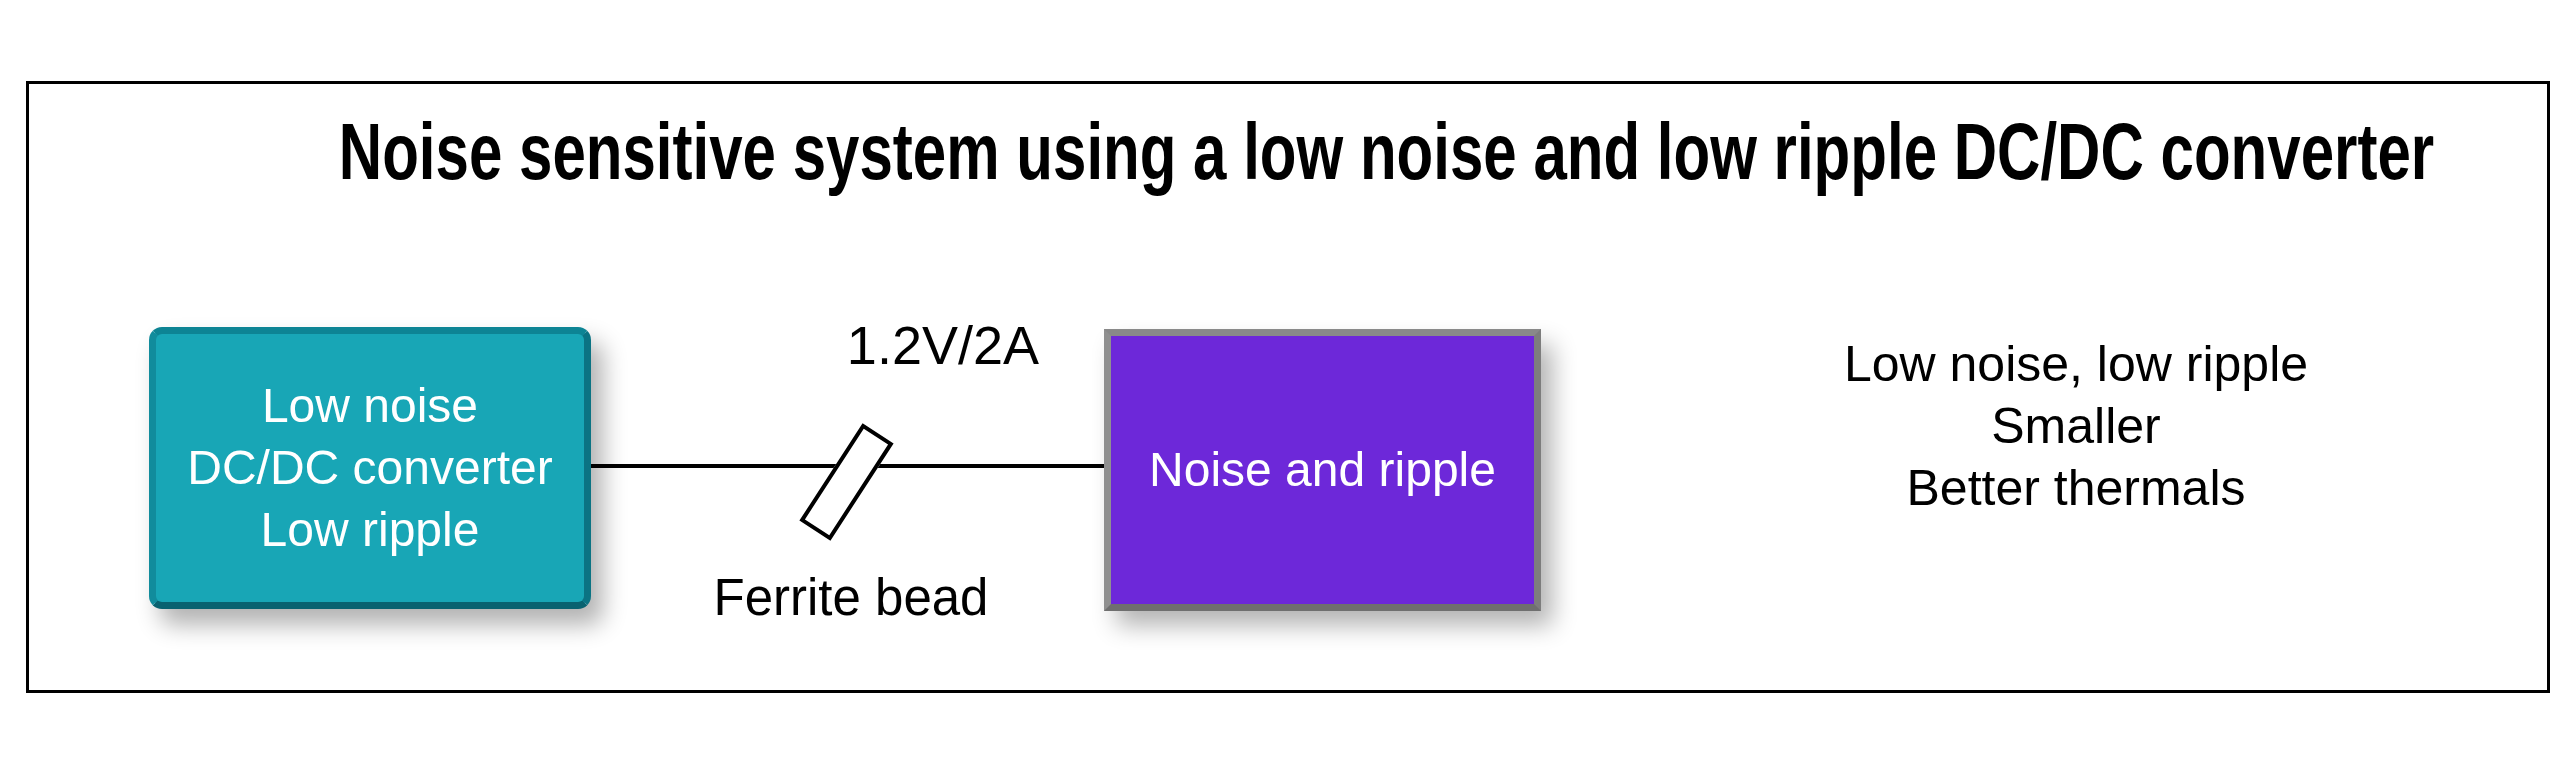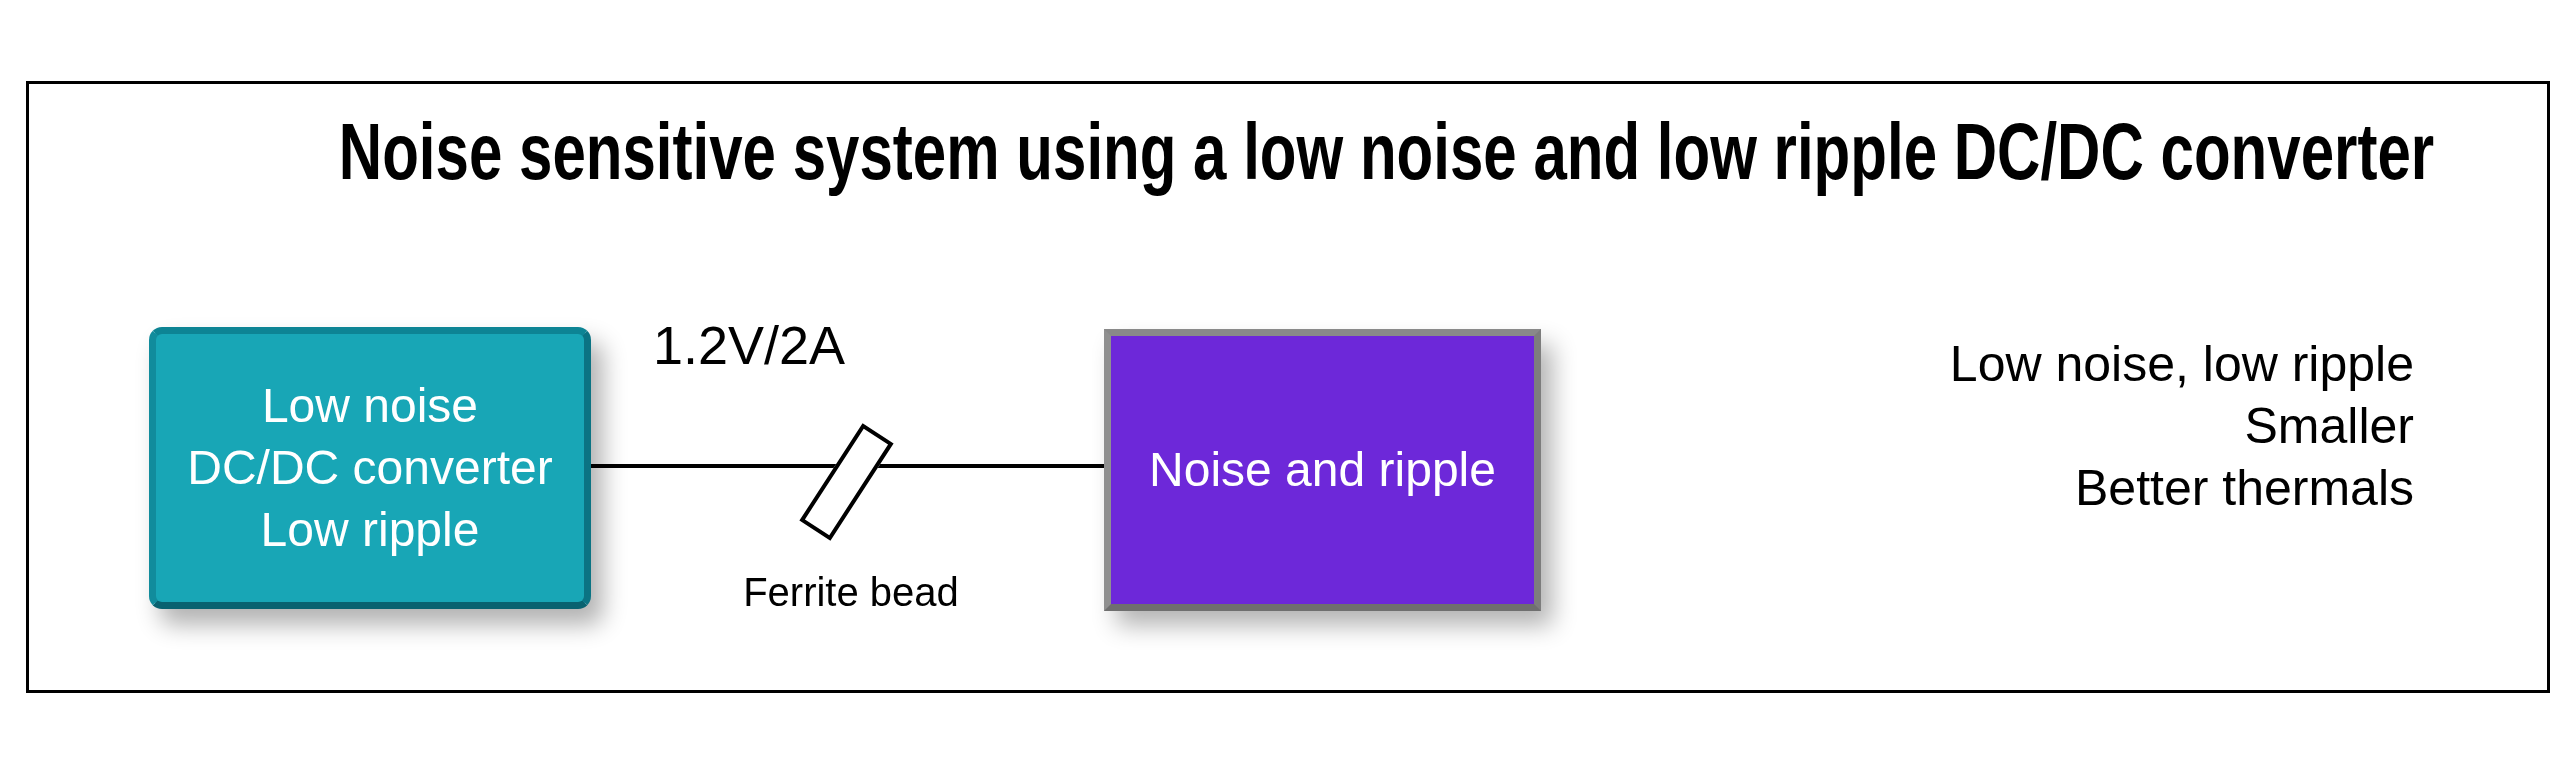--- a/index.html
+++ b/index.html
@@ -44,33 +44,33 @@
     position:absolute; left:591px; top:464px; width:513px; height:3.9px;
     background:#000000;
   }
   .bead {
     position:absolute; left:828px; top:424px; width:37px; height:116px;
     background:#ffffff; border:4.8px solid #000000; box-sizing:border-box;
     transform:rotate(33deg); transform-origin:50% 50%;
   }
   .wire-label {
     position:absolute; left:653px; top:318px; width:386px;
-    text-align:left; font-size:54px; line-height:1; color:#000000;
+    text-align:right; font-size:54px; line-height:1; color:#000000;
     white-space:nowrap;
   }
   .bead-label {
     position:absolute; left:658px; top:572px; width:386px;
-    text-align:center; font-size:40px; line-height:1; color:#000000;
+    text-align:center; font-size:51px; line-height:1; color:#000000;
     white-space:nowrap;
   }
   .benefits {
     position:absolute; left:1738px; top:333px; width:676px;
     text-align:center; font-size:50px; line-height:62px; color:#000000;
   }
-  .benefit-line { white-space:nowrap;text-align:right; }
+  .benefit-line { white-space:nowrap; }
 </style>
 </head>
 <body>
 
 <div class="canvas">
 
   <div class="frame"></div>
 
   <div class="title">
     <span class="condense">Noise sensitive system using a low noise and low ripple DC/DC converter</span>

